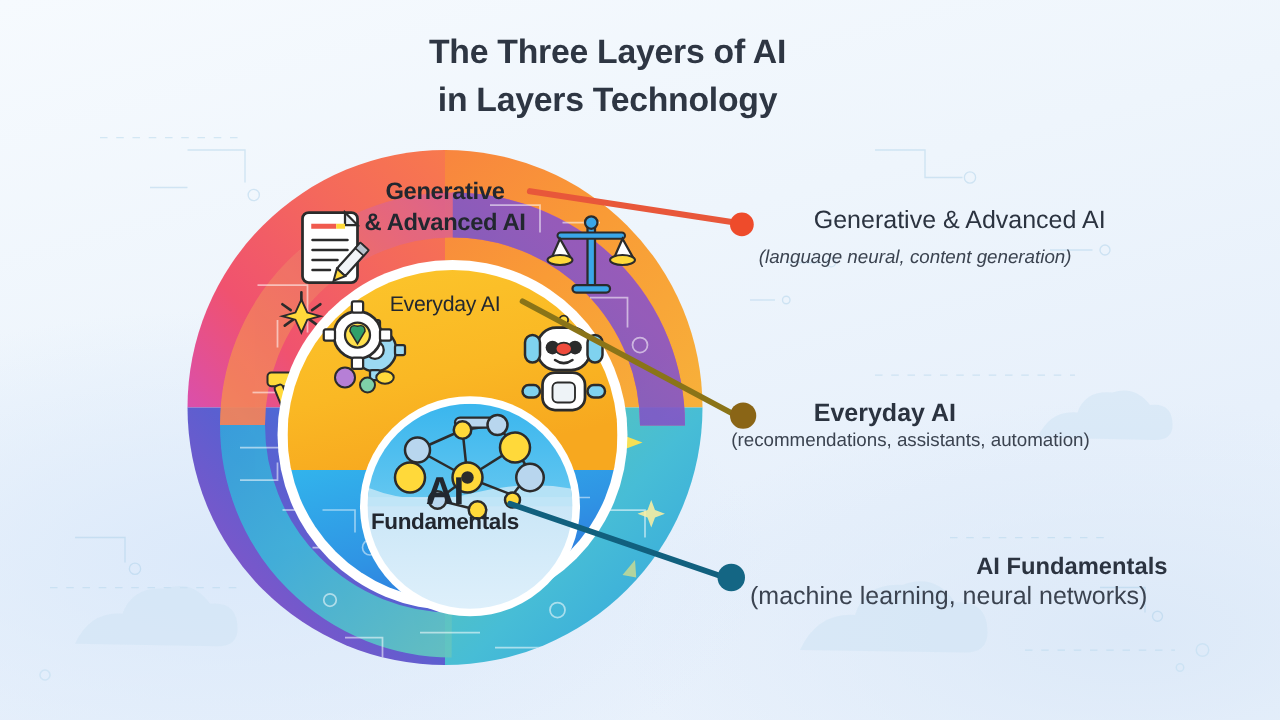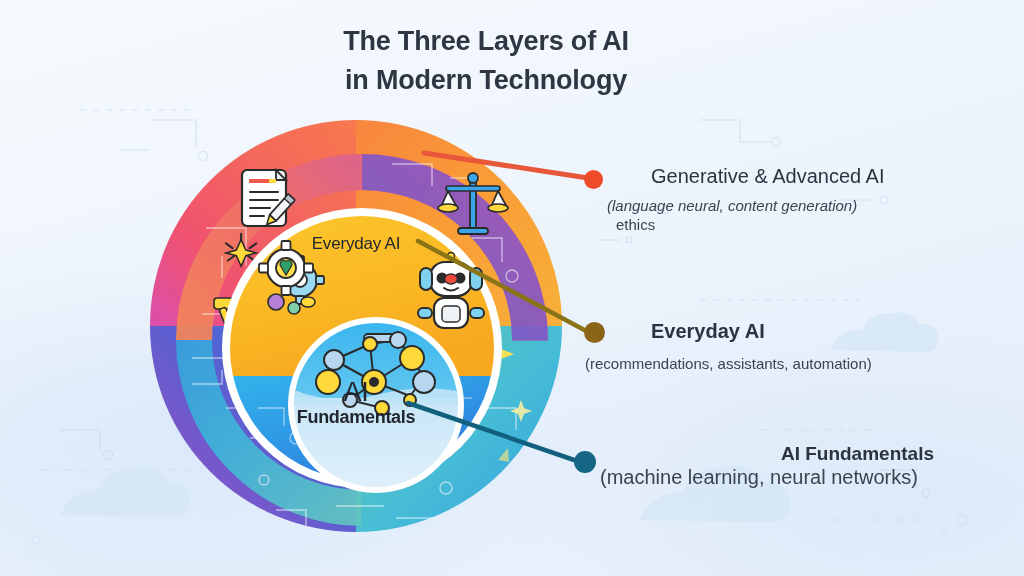--- a/index.html
+++ b/index.html
@@ -82,22 +82,22 @@
     font-size: 17px;
     font-weight: normal;
     letter-spacing: -0.2px;
   }
   #label-inner {
     top: 272px;
     line-height: 25px;
   }
   #label-inner .big {
     display: block;
-    font-size: 27px;
-    font-weight: normal;
+    font-size: 31px;
+    font-weight: bold;
     letter-spacing: -0.2px;
   }
   #label-inner .sub {
     display: block;
     font-size: 18px;
     font-weight: bold;
     letter-spacing: -0.3px;
   }
 
   
@@ -120,21 +120,21 @@
   }
   .callout .sub em { font-style: italic; margin-top: 13px; }
 
   #callout-generative { left: 607px; top: 165px; }
   #callout-generative .title { font-weight: normal; }
   #callout-generative .sub  { font-style: italic; margin-top: 9px; }
   #callout-generative .sub2 { font-style: normal; margin-top: 2px; padding-left: 9px; }
 
   #callout-everyday { left: 607px; top: 320px; }
   #callout-everyday .title { font-weight: bold; }
-  #callout-everyday .sub { margin-top: 12px; margin-left: -22px; }
+  #callout-everyday .sub { margin-top: 1px; margin-left: -22px; }
 
   #callout-fundamentals { left: 600px; top: 443px; text-align: left; }
   #callout-fundamentals .title {
     font-weight: bold;
     font-size: 19px;
     text-align: right;
     width: 290px;
   }
   #callout-fundamentals .sub {
     font-size: 20px;
@@ -186,21 +186,21 @@
     </g>
     <g fill="none" stroke="#bcdcf0" stroke-width="1.2" opacity="0.5">
       <circle cx="962" cy="520" r="5"></circle>
       <circle cx="944" cy="534" r="3"></circle>
       <circle cx="36" cy="540" r="4"></circle>
     </g>
   </svg>
 
   <div id="title-block">
     <span class="line">The Three Layers of AI</span>
-    <span class="line">in Modern Technology</span>
+    <span class="line">in Layers Technology</span>
   </div>
 
   <div id="diagram">
 
     <svg width="420" height="440" viewBox="0 0 420 440">
       <defs>
 
         <linearGradient id="gOuterTL" x1="0" y1="1" x2="1" y2="0">
           <stop offset="0%" stop-color="#d94fae"></stop>
           <stop offset="30%" stop-color="#f0526f"></stop>
@@ -451,41 +451,44 @@
         <circle cx="100" cy="28" r="12" fill="#ffd93a" stroke="#2b2b2b" stroke-width="2"></circle>
         <circle cx="112" cy="52" r="11" fill="#b8d6ee" stroke="#2b2b2b" stroke-width="2"></circle>
         <circle cx="86" cy="10" r="8" fill="#b8d6ee" stroke="#2b2b2b" stroke-width="2"></circle>
         <circle cx="38" cy="70" r="7" fill="#b8d6ee" stroke="#2b2b2b" stroke-width="2"></circle>
         <circle cx="70" cy="78" r="7" fill="#ffd93a" stroke="#2b2b2b" stroke-width="2"></circle>
         <circle cx="98" cy="70" r="6" fill="#ffd93a" stroke="#2b2b2b" stroke-width="2"></circle>
       </g>
     </svg>
 
     
+    <div class="ring-label" id="label-outer">
+      <span>Generative</span>
+      <span class="l2">&amp; Advanced AI</span>
+    </div>
     <div class="ring-label" id="label-mid">Everyday AI</div>
     <div class="ring-label" id="label-inner">
       <span class="big">AI</span>
       <span class="sub">Fundamentals</span>
     </div>
   </div>
 
   <svg style="position:absolute;inset:0;z-index:30;pointer-events:none" width="1024" height="576" viewBox="0 0 1024 576">
     <line x1="424" y1="153" x2="588" y2="178" stroke="#e8573a" stroke-width="5" stroke-linecap="round"></line>
     <line x1="418" y1="241" x2="590" y2="333" stroke="#8a7418" stroke-width="4.5" stroke-linecap="round"></line>
     <line x1="408" y1="403" x2="580" y2="462" stroke="#11607e" stroke-width="4.5" stroke-linecap="round"></line>
   </svg>
 
   <div class="marker-dot" style="left:584px;top:170px;width:19px;height:19px;background:#ee4b2b;"></div>
   <div class="marker-dot" style="left:584px;top:322px;width:21px;height:21px;background:#8a6516;"></div>
   <div class="marker-dot" style="left:574px;top:451px;width:22px;height:22px;background:#146684;"></div>
 
   <div class="callout" id="callout-generative">
     <div class="title">Generative &amp; Advanced AI</div>
     <div class="sub"><span>(language neural, </span><em>content generation)</em></div>
-    <div class="sub2">ethics</div>
   </div>
 
   <div class="callout" id="callout-everyday">
     <div class="title">Everyday AI</div>
     <div class="sub">(recommendations, assistants, automation)</div>
   </div>
 
   <div class="callout" id="callout-fundamentals">
     <div class="title">AI Fundamentals</div>
     <div class="sub">(machine learning, neural networks)</div>

